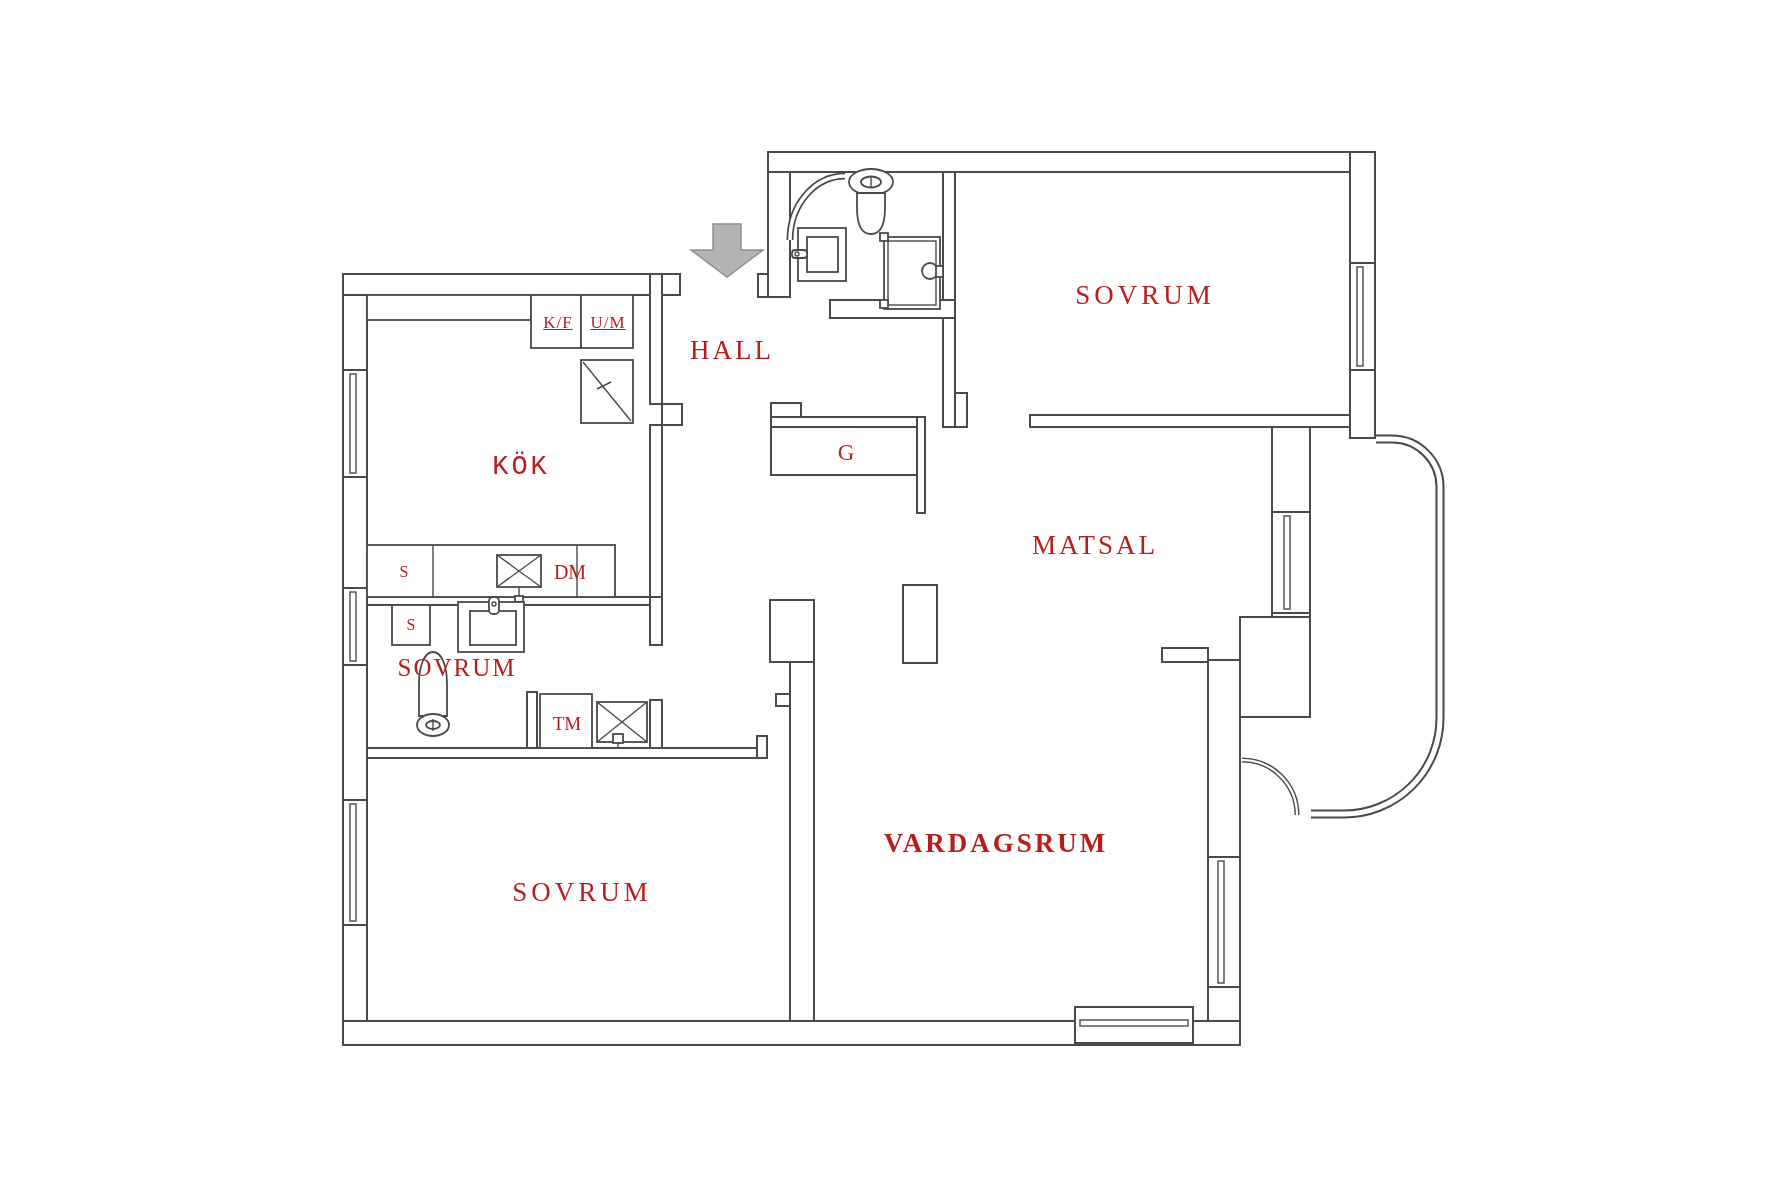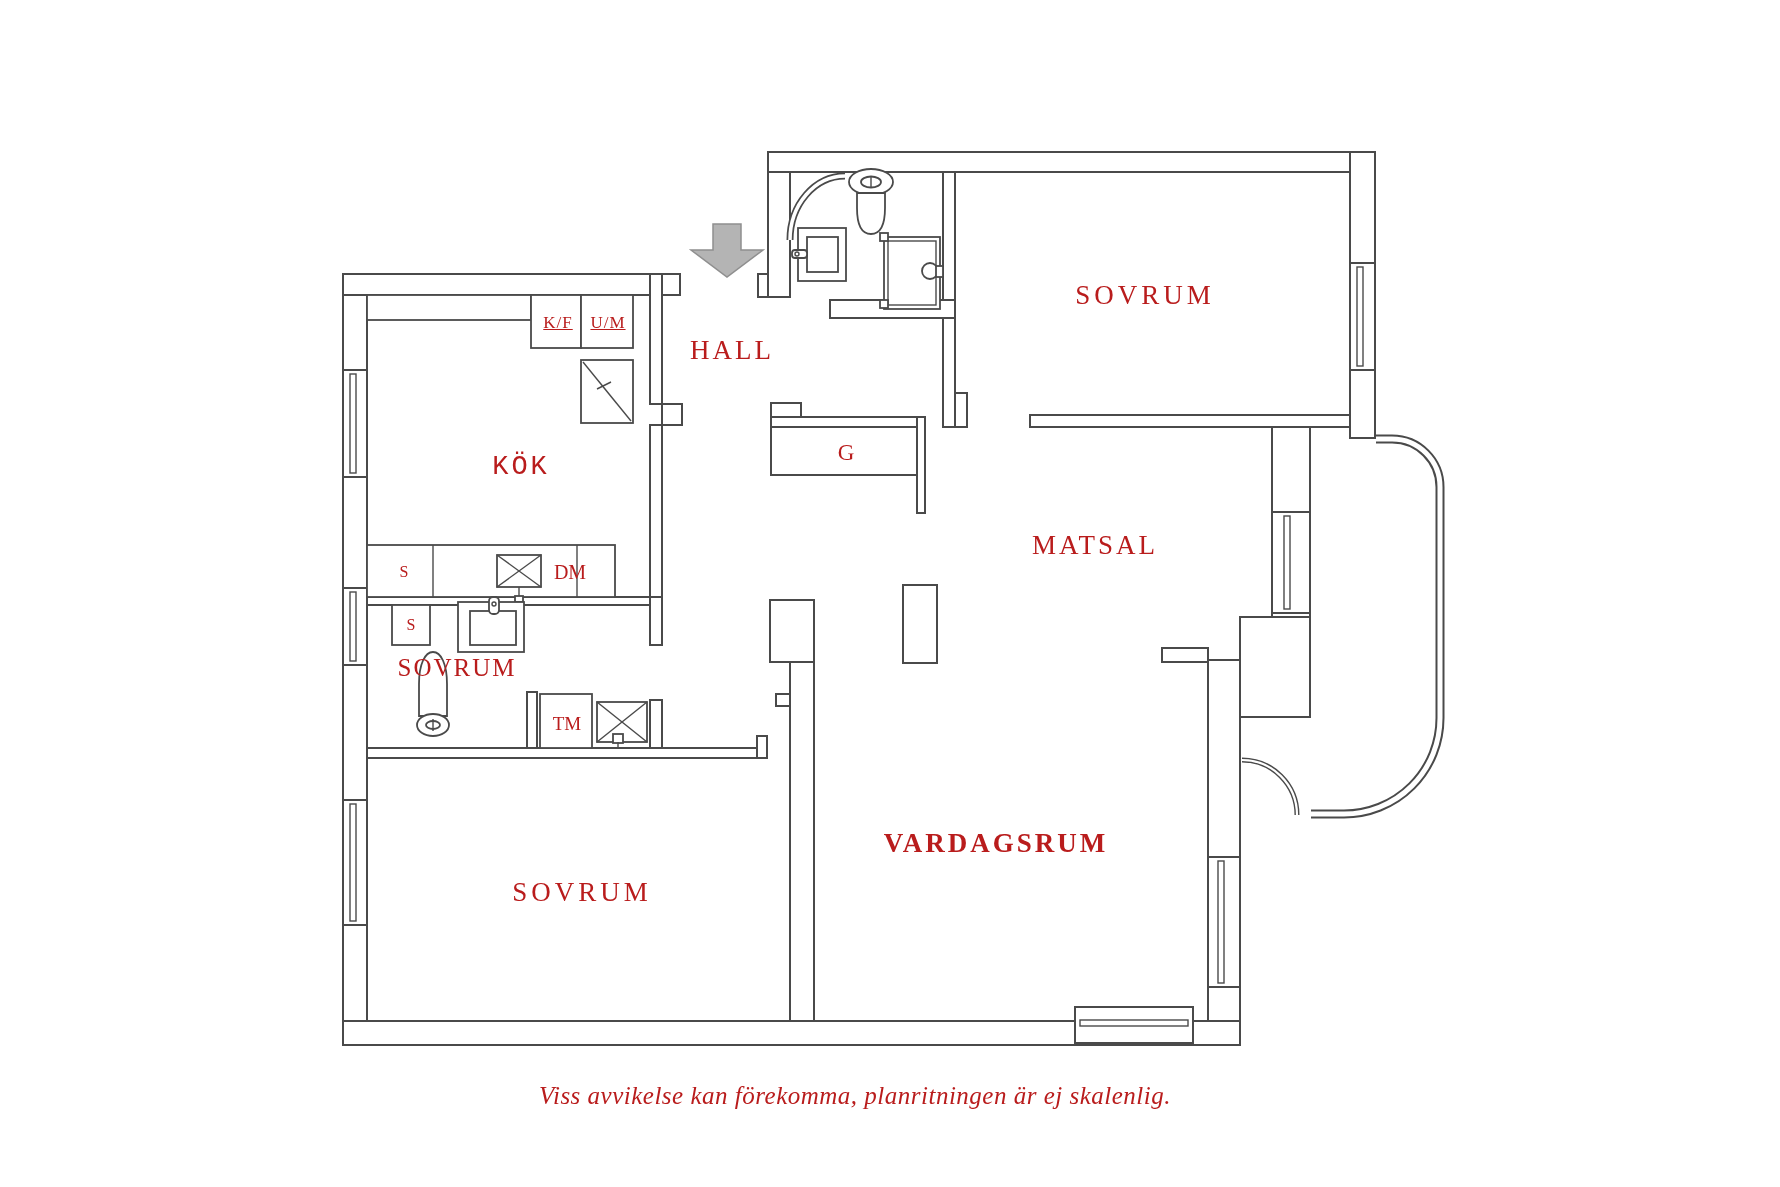--- a/index.html
+++ b/index.html
@@ -205,14 +205,13 @@
   <div class="lbl room" id="lbl-vardagsrum">VARDAGSRUM</div>
 
   <div class="lbl" id="lbl-g">G</div>
   <div class="lbl small" id="lbl-kf">K/F</div>
   <div class="lbl small" id="lbl-um">U/M</div>
   <div class="lbl" id="lbl-s-kok">S</div>
   <div class="lbl" id="lbl-dm">DM</div>
   <div class="lbl" id="lbl-s-bad">S</div>
   <div class="lbl" id="lbl-tm">TM</div>
 
-  <div class="lbl" id="footer-note">Viss avvikelse kan förekomma, planritningen är ej skalenlig.</div>
 </div>
 
 </body></html>

